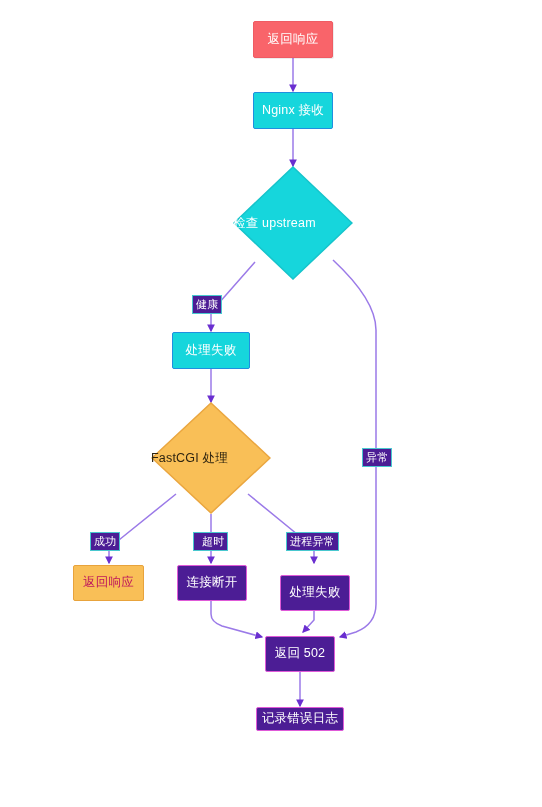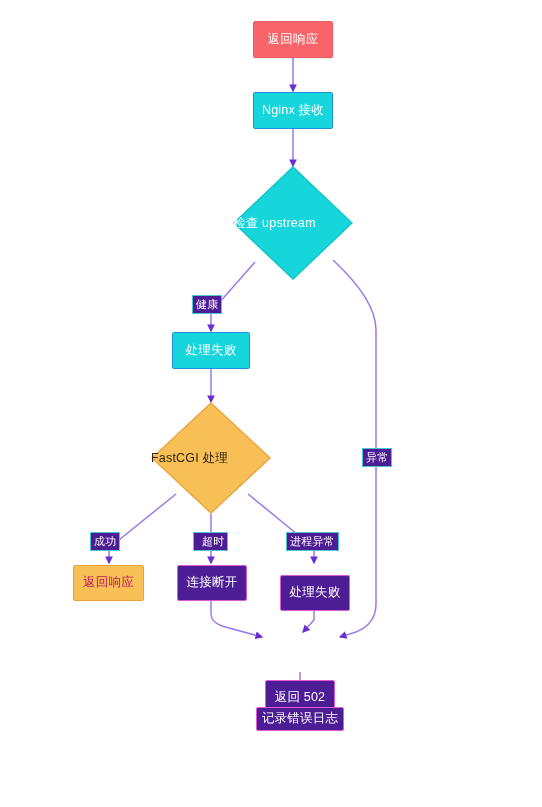--- a/index.html
+++ b/index.html
@@ -134,21 +134,21 @@
   </div>
 
   <div class="node n-pink" style="left:177px;top:565px;width:70px;height:36px;">
     <span>连接断开</span>
   </div>
 
   <div class="node n-pink" style="left:280px;top:575px;width:70px;height:36px;">
     <span>处理失败</span>
   </div>
 
-  <div class="node n-pink" style="left:265px;top:636px;width:70px;height:36px;margin-top:44px;">
+  <div class="node n-pink" style="left:265px;top:636px;width:70px;height:36px;">
     <span>返回 502</span>
   </div>
 
   <div class="node n-pink" style="left:256px;top:707px;width:88px;height:24px;">
     <span>记录错误日志</span>
   </div>
 
   <div class="edge-label" style="left:192px;top:295px;">
     <span>健康</span>
   </div>

